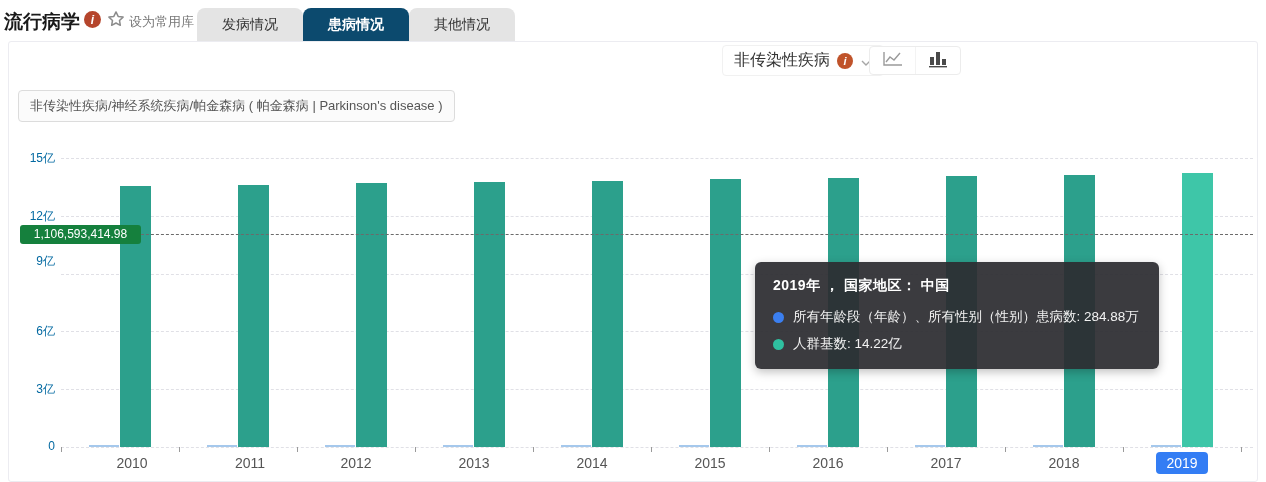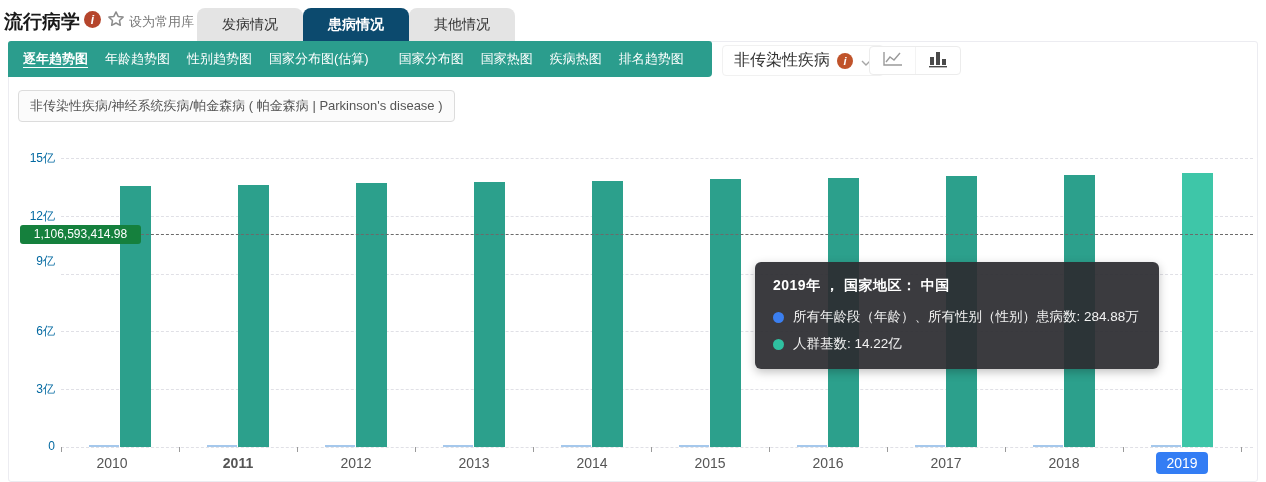--- a/index.html
+++ b/index.html
@@ -73,30 +73,20 @@
     </svg>
   </span>
   <div class="fav-label">设为常用库</div>
   <div class="tabs">
       <div class="tab">发病情况</div>
       <div class="tab active">患病情况</div>
       <div class="tab">其他情况</div>
     </div>
 
   <div class="panel"></div>
-  <div class="subtabs">
-      <div class="subtab active">逐年趋势图</div>
-      <div class="subtab">年龄趋势图</div>
-      <div class="subtab">性别趋势图</div>
-      <div class="subtab extra-gap">国家分布图(估算)</div>
-      <div class="subtab">国家分布图</div>
-      <div class="subtab">国家热图</div>
-      <div class="subtab">疾病热图</div>
-      <div class="subtab">排名趋势图</div>
-    </div>
 
   <div class="age-select">
     <span class="value">非传染性疾病</span>
     <span class="mini-info">i</span>
     <span class="chevron">
       <svg viewBox="0 0 12 12" width="12" height="12" fill="none" stroke="currentColor" stroke-width="1.4">
         <path d="M2 4l4 4 4-4"></path>
       </svg>
     </span>
   </div>
@@ -143,24 +133,24 @@
       <div class="xtick" style="left: 415px; top: 447px;"></div>
       <div class="xtick" style="left: 533px; top: 447px;"></div>
       <div class="xtick" style="left: 651px; top: 447px;"></div>
       <div class="xtick" style="left: 769px; top: 447px;"></div>
       <div class="xtick" style="left: 887px; top: 447px;"></div>
       <div class="xtick" style="left: 1005px; top: 447px;"></div>
       <div class="xtick" style="left: 1123px; top: 447px;"></div>
       <div class="xtick" style="left: 1241px; top: 447px;"></div>
       <div class="bar" style="left: 89px; top: 445px; width: 30px; height: 2px; background: rgb(165, 200, 236);"></div>
       <div class="bar" style="left: 120px; top: 185.937px; width: 31px; height: 261.063px; background: rgb(44, 160, 140);"></div>
-      <div class="xlabel" style="left: 72px; top: 455px;">2010</div>
+      <div class="xlabel" style="left: 92px; top: 455px;">2010</div>
       <div class="bar" style="left: 207px; top: 445px; width: 30px; height: 2px; background: rgb(165, 200, 236);"></div>
       <div class="bar" style="left: 238px; top: 184.973px; width: 31px; height: 262.027px; background: rgb(44, 160, 140);"></div>
-      <div class="xlabel" style="left: 198px; top: 455px; font-weight: bold;">2011</div>
+      <div class="xlabel" style="left: 210px; top: 455px;">2011</div>
       <div class="bar" style="left: 325px; top: 445px; width: 30px; height: 2px; background: rgb(165, 200, 236);"></div>
       <div class="bar" style="left: 356px; top: 183.047px; width: 31px; height: 263.953px; background: rgb(44, 160, 140);"></div>
       <div class="xlabel" style="left: 316px; top: 455px;">2012</div>
       <div class="bar" style="left: 443px; top: 445px; width: 30px; height: 2px; background: rgb(165, 200, 236);"></div>
       <div class="bar" style="left: 474px; top: 181.891px; width: 31px; height: 265.109px; background: rgb(44, 160, 140);"></div>
       <div class="xlabel" style="left: 434px; top: 455px;">2013</div>
       <div class="bar" style="left: 561px; top: 445px; width: 30px; height: 2px; background: rgb(165, 200, 236);"></div>
       <div class="bar" style="left: 592px; top: 180.735px; width: 31px; height: 266.265px; background: rgb(44, 160, 140);"></div>
       <div class="xlabel" style="left: 552px; top: 455px;">2014</div>
       <div class="bar" style="left: 679px; top: 445px; width: 30px; height: 2px; background: rgb(165, 200, 236);"></div>

